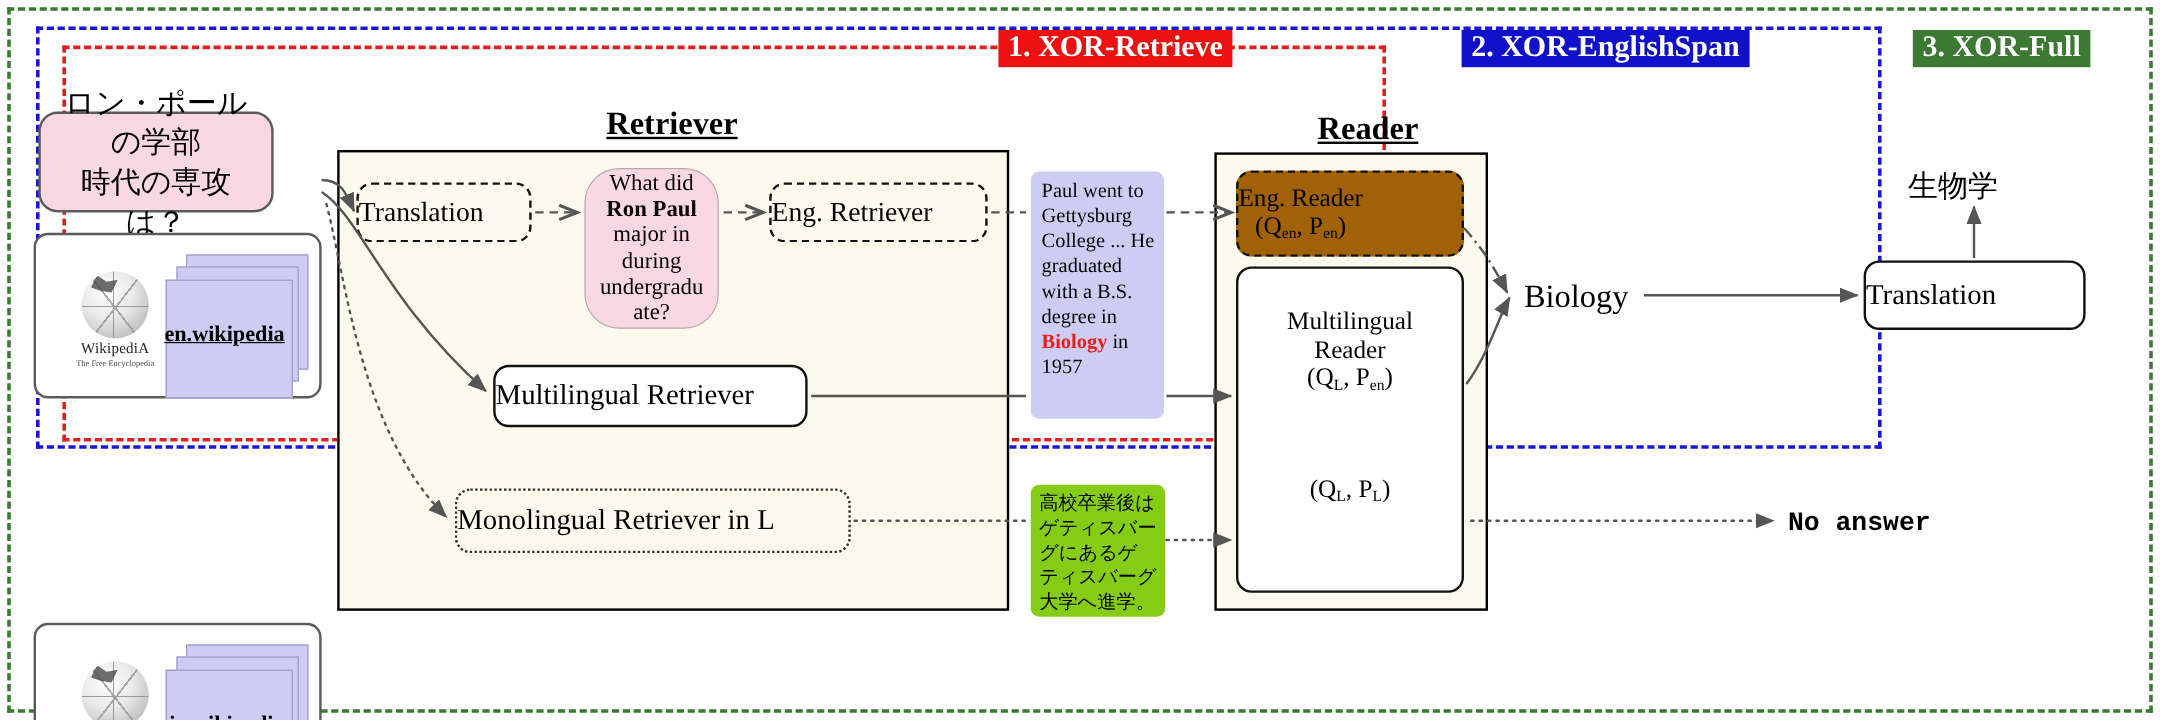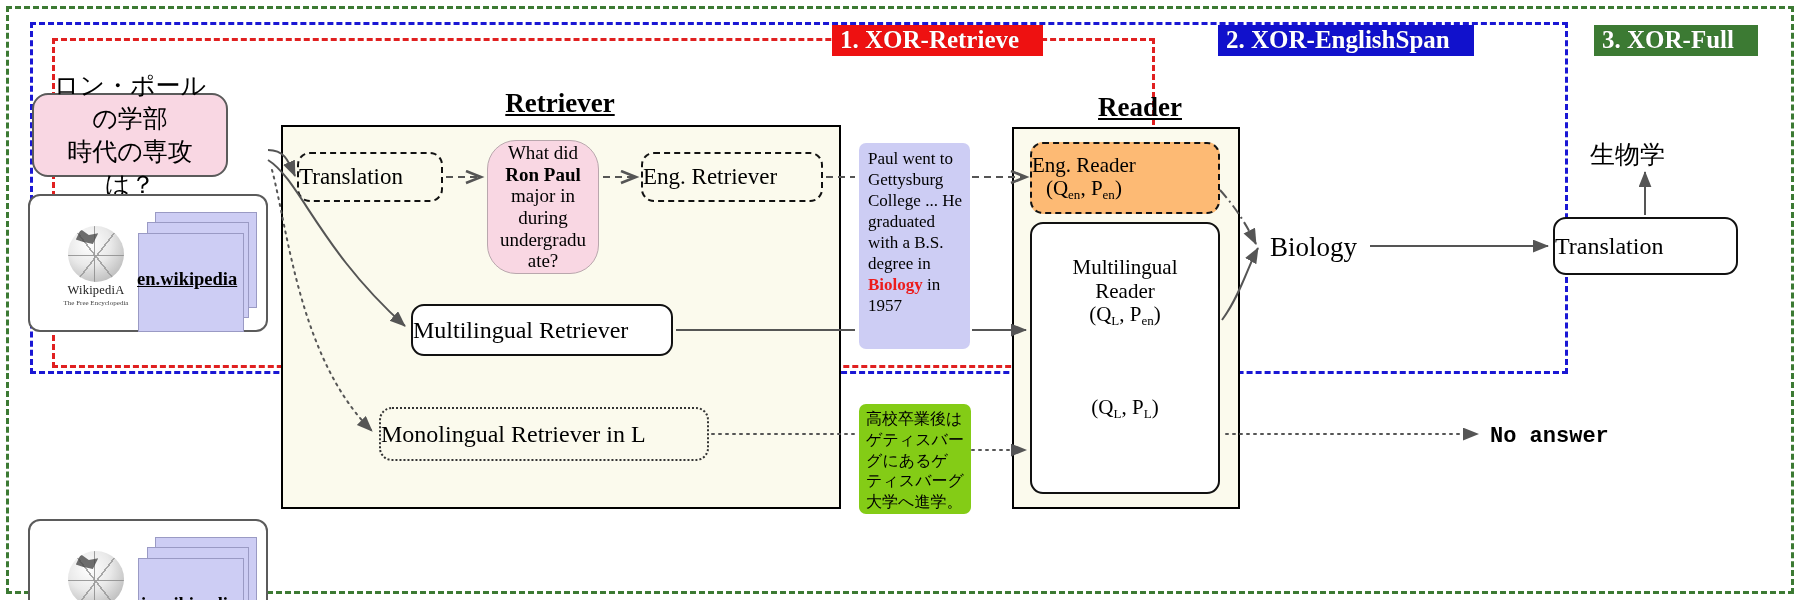--- a/index.html
+++ b/index.html
@@ -13,21 +13,21 @@
 
   
   .scope{border-style:dashed;background:transparent;}
   .scope-green{border:3px dashed #3c7a33;}
   .scope-blue{border:3px dashed #1a17d4;}
   .scope-red{border:3px dashed #e02020;}
 
   
   .tasklabel{
     font-weight:bold;font-size:25px;color:#ffffff;
-    padding:1px 24px 3px 8px;white-space:nowrap;line-height:1.08;
+    padding:1px 8px 3px 8px;white-space:nowrap;line-height:1.08;
     text-shadow:0 0 1px rgba(0,0,0,.35);
   }
 
   
   .heading{
     font-size:27px;font-weight:bold;text-decoration:underline;
     text-align:center;color:#000;white-space:nowrap;
   }
 
   
@@ -200,21 +200,21 @@
   <div class="abs passage" style="left:859px;top:143px;width:111px;height:206px;">
     <span>Paul went to Gettysburg College ... He graduated with a B.S. degree in </span><span class="hl">Biology</span><span> in 1957</span>
   </div>
 
   <div class="abs passage-jp jp" style="left:859px;top:404px;width:112px;height:110px;">
     <span>高校卒業後はゲティスバーグにあるゲティスバーグ大学へ進学。</span>
   </div>
 
   <div class="abs panel" style="left:1012px;top:127px;width:228px;height:382px;"></div>
 
-  <div class="abs box dashed-round" style="left:1030px;top:142px;width:190px;height:72px;font-size:21px;background:#fdba74;">
+  <div class="abs box dashed-round" style="left:1030px;top:142px;width:190px;height:72px;font-size:21px;background:#a16207;">
     <div>
       <div>Eng. Reader</div>
       <div>(<span>Q</span><sub>en</sub>, <span>P</span><sub>en</sub>)</div>
     </div>
   </div>
 
   <div class="abs box solid-round" style="left:1030px;top:222px;width:190px;height:272px;font-size:21px;align-items:flex-start;">
     <div style="width:100%;">
       <div style="margin-top:32px;">
         <div>Multilingual</div>

